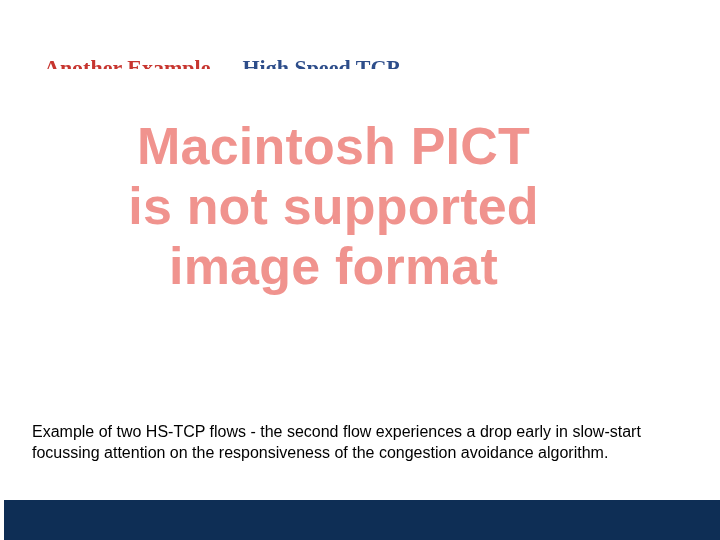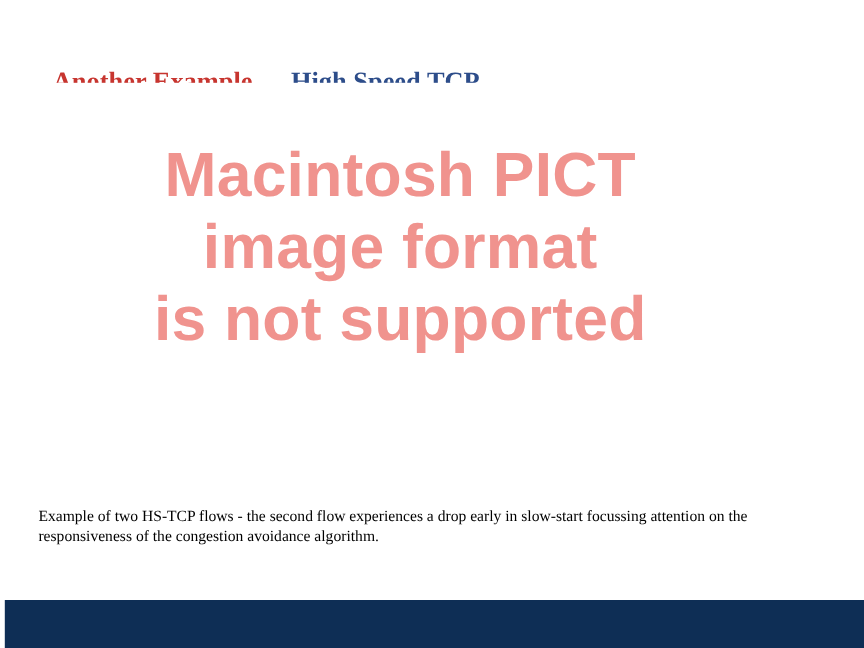--- a/index.html
+++ b/index.html
@@ -43,22 +43,22 @@
     font-size: 52px;
     line-height: 1.08;
     color: #f0938e;
     letter-spacing: 0.2px;
   }
   .caption {
     position: absolute;
     left: 24px;
     right: 24px;
     top: 413px;
-    font-family: Liberation Serif, serif;
-    font-size: 13px;
+    font-family: Liberation Sans, sans-serif;
+    font-size: 16px;
     line-height: 1.32;
     color: #000;
   }
   .caption .para1 { margin-bottom: 14px; }
   .footer-bar {
     position: absolute;
     left: 0;
     bottom: 0;
     width: 720px;
     height: 44px;
@@ -72,22 +72,22 @@
 
   <div class="title-row">
     <span class="title-left">Another Example</span>
     <span class="title-right">High Speed TCP</span>
   </div>
 
   <div class="mask"></div>
 
   <div class="pict-msg">
     <div>Macintosh PICT</div>
+    <div>is not supported</div>
     <div>image format</div>
-    <div>is not supported</div>
   </div>
 
   <div class="caption">
     <div class="para1">Example of two HS-TCP flows - the second flow experiences a drop early in slow-start focussing attention on the responsiveness of the congestion avoidance algorithm.</div>
   </div>
 
   <div class="footer-bar"></div>
 
 </div>
 

